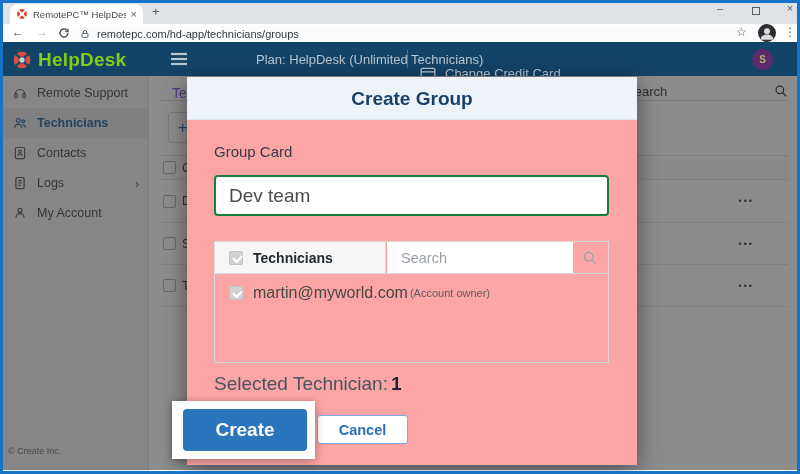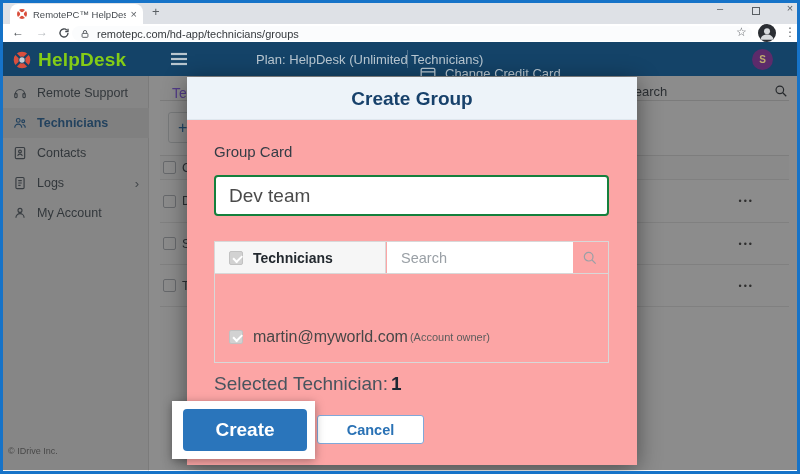--- a/index.html
+++ b/index.html
@@ -63,26 +63,26 @@
   .gn-input { position:absolute; left:27px; top:98px; width:395px; height:41px; border:2px solid #15803d; border-radius:4px; font-size:19px; color:#4a4a4a; padding-left:13px; font-family:"Liberation Sans", sans-serif; outline:none; }
   .panel { position:absolute; left:27px; top:164px; width:395px; height:122px; border:1px solid #d8d8d8; }
   .panel-head { position:absolute; left:0; top:0; width:100%; height:32px; border-bottom:1px solid #d8d8d8; }
   .panel-head-left { position:absolute; left:0; top:0; width:171px; height:31px; background:#f6f6f6; border-right:1px solid #d8d8d8; display:flex; align-items:center; gap:10px; padding-left:14px; }
   .panel-head-left .lbl { font-size:14px; font-weight:bold; color:#23292f; }
   .panel-search { position:absolute; left:172px; top:0; width:186px; height:31px; border:none; outline:none; font-size:14.5px; padding-left:14px; color:#4a4a4a; font-family:"Liberation Sans", sans-serif; }
   .panel-search::placeholder { color:#9aa0a6; }
   .panel-mag { position:absolute; right:10px; top:8px; }
   .cbx-on { width:14px; height:14px; background:#d2d2d2; border:1px solid #c2c2c2; border-radius:2px; position:relative; flex:0 0 auto; }
   .cbx-on::after { content:""; position:absolute; left:2.5px; top:3px; width:7px; height:3.5px; border-left:2px solid #fff; border-bottom:2px solid #fff; transform:rotate(-45deg); }
-  .tech-row { position:absolute; left:14px; top:42px; display:flex; align-items:center; gap:10px;margin-top:44px; }
+  .tech-row { position:absolute; left:14px; top:42px; display:flex; align-items:center; gap:10px; }
   .tech-email { font-size:16px; color:#474747; }
   .tech-owner { font-size:11px; color:#5c5c5c; }
   .selected-line { position:absolute; left:27px; top:296px; font-size:19px; color:#49545e; }
   .selected-line b { color:#1d2733; padding-left:3px; }
-  .cancel-btn { position:absolute; left:130px; top:338px; width:107px; height:29px; background:#fff; border:1px solid #7fa8d9; border-radius:3px; color:#2a72b5; font-size:14.5px; font-weight:bold; font-family:"Liberation Sans", sans-serif; }
+  .cancel-btn { position:absolute; left:130px; top:338px; width:91px; height:29px; background:#fff; border:1px solid #7fa8d9; border-radius:3px; color:#2a72b5; font-size:14.5px; font-weight:bold; font-family:"Liberation Sans", sans-serif; }
 
   
   .highlight { position:absolute; left:172px; top:401px; width:143px; height:58px; background:#fff; box-shadow:0 2px 9px rgba(0,0,0,.35); z-index:30; }
   .create-btn { position:absolute; left:11px; top:8px; width:124px; height:42px; background:#2a75bb; border:none; border-radius:4px; color:#fff; font-size:19px; font-weight:bold; font-family:"Liberation Sans", sans-serif; }
 </style>
 </head>
 <body>
 
 <div class="frame">
 
@@ -192,21 +192,21 @@
       <span>Logs</span>
       <span class="side-chevron">›</span>
     </div>
     <div class="side-item" style="top:122px;">
       <svg width="14" height="14" viewBox="0 0 24 24" fill="none" stroke="currentColor" stroke-width="2">
           <circle cx="12" cy="7.5" r="3.4"></circle>
           <path d="M5 20c0-3.9 3.1-6.8 7-6.8s7 2.9 7 6.8"></path>
         </svg>
       <span>My Account</span>
     </div>
-    <span class="copyright">© IDrive Inc.</span>
+    <span class="copyright">© Create Inc.</span>
   </div>
 
   <div class="content">
     <div class="c-search-strip"></div>
     <span class="c-heading">Te</span>
     <span class="c-search-text">Search</span>
     <svg class="abs" style="left:624px;top:8px;" width="14" height="14" viewBox="0 0 24 24" fill="none" stroke="#33393f" stroke-width="2">
         <circle cx="10" cy="10" r="6.5"></circle>
         <line x1="15" y1="15" x2="21" y2="21"></line>
       </svg>

